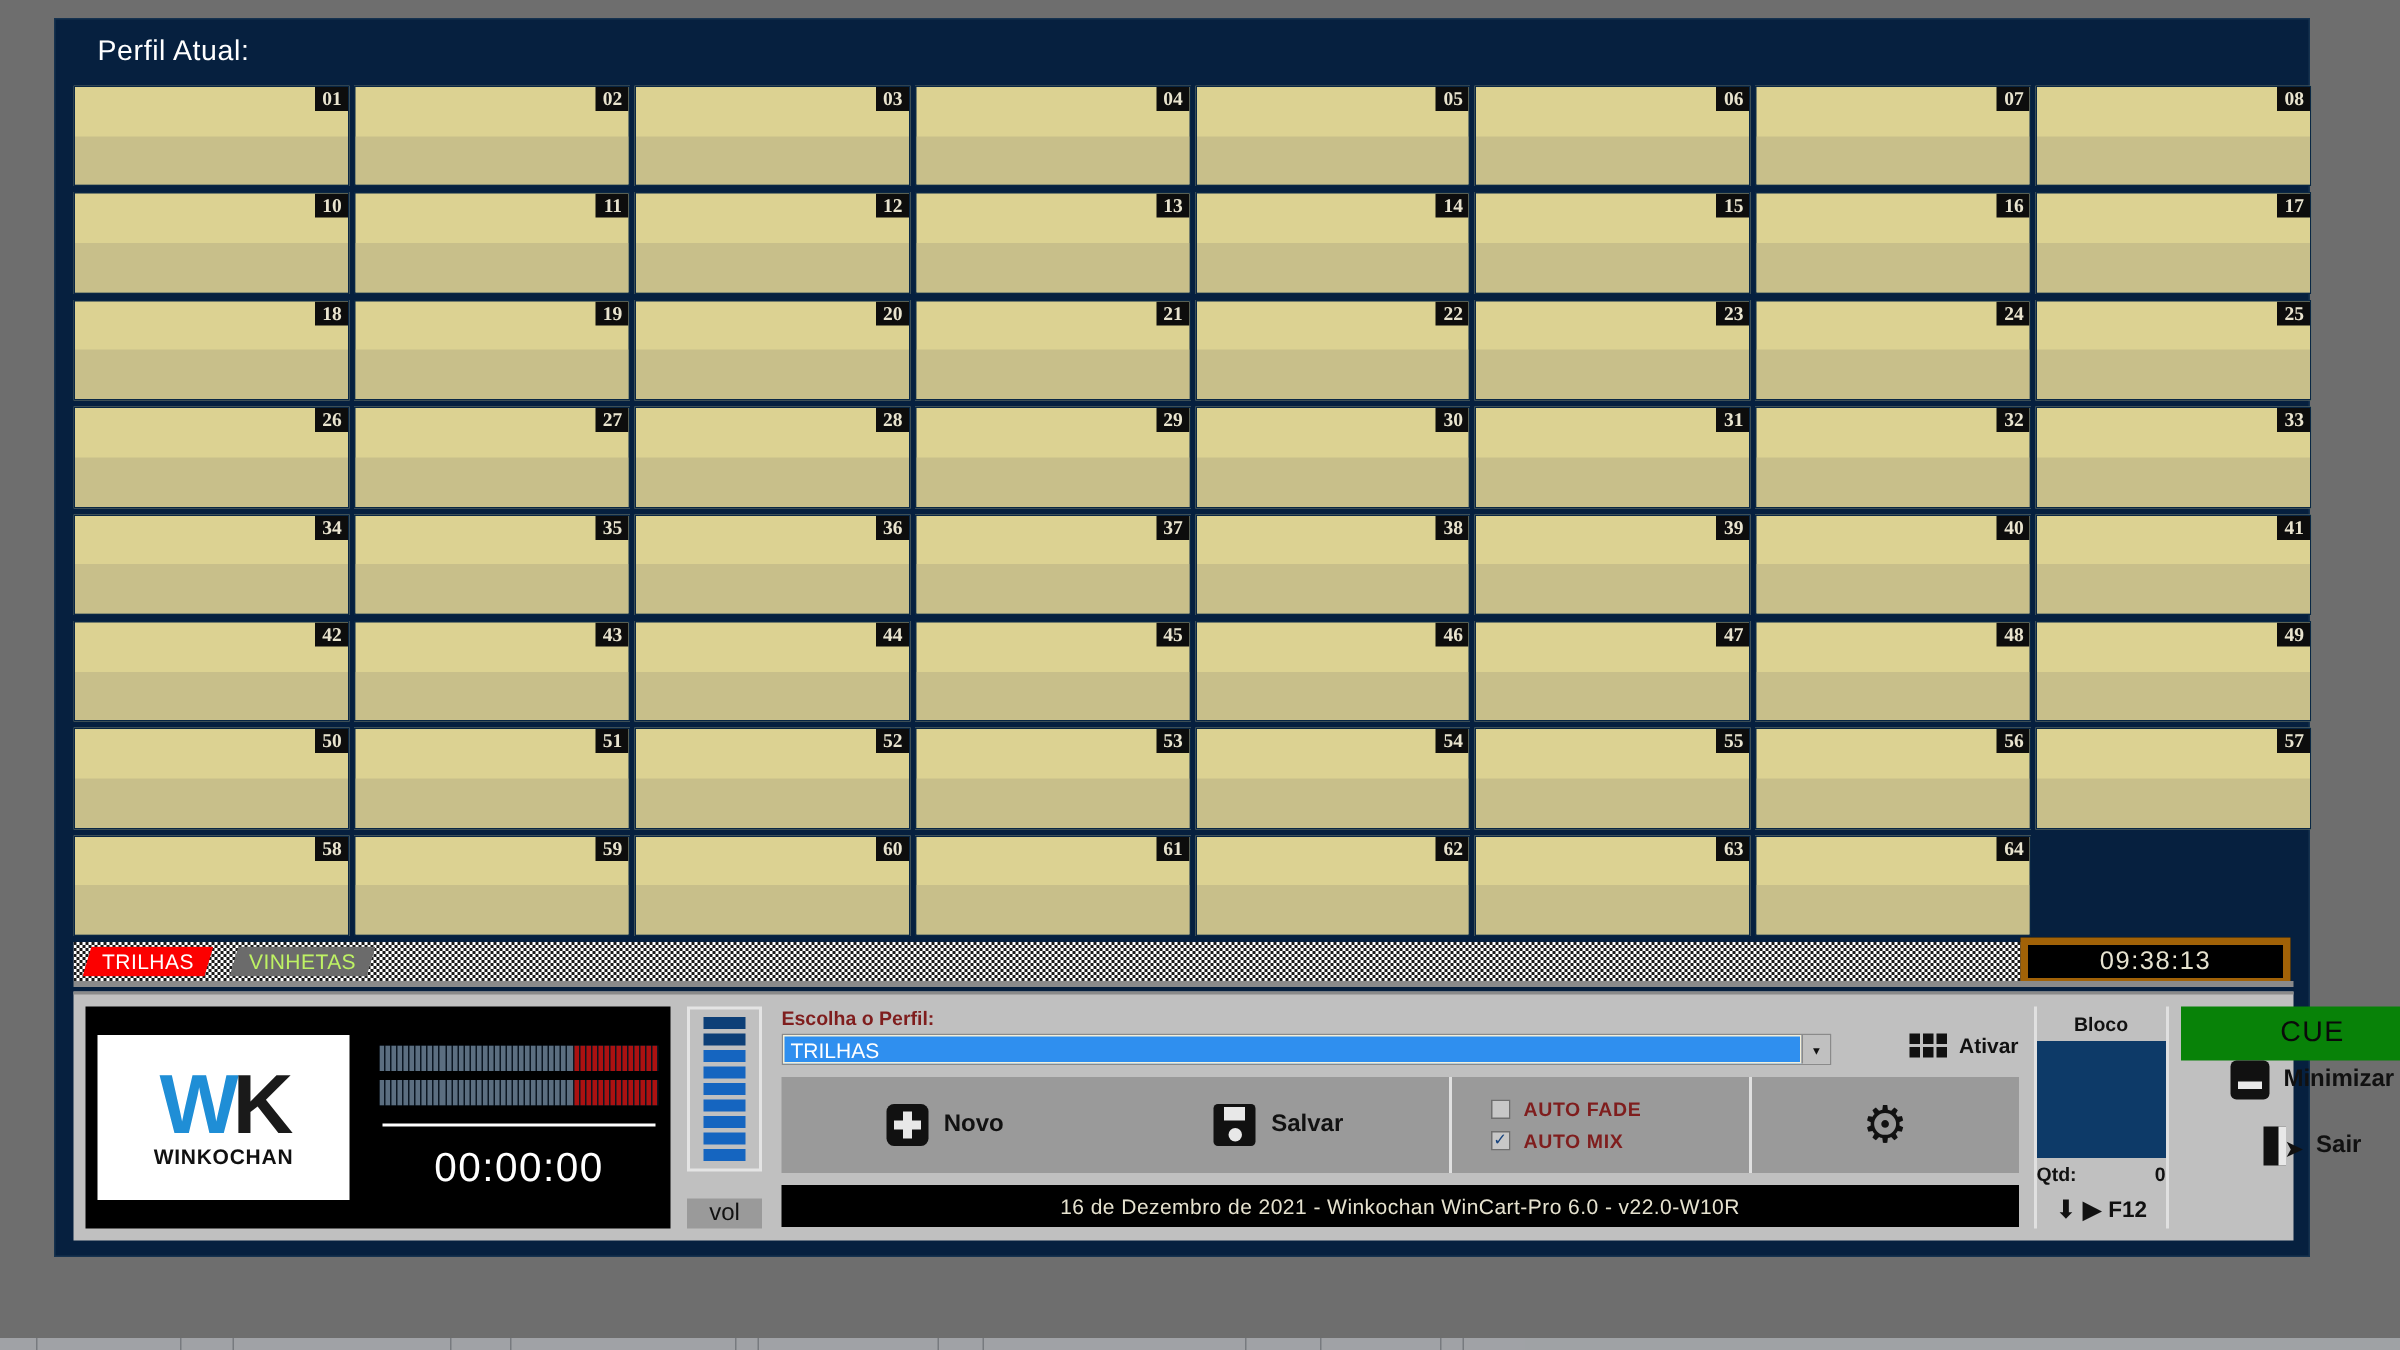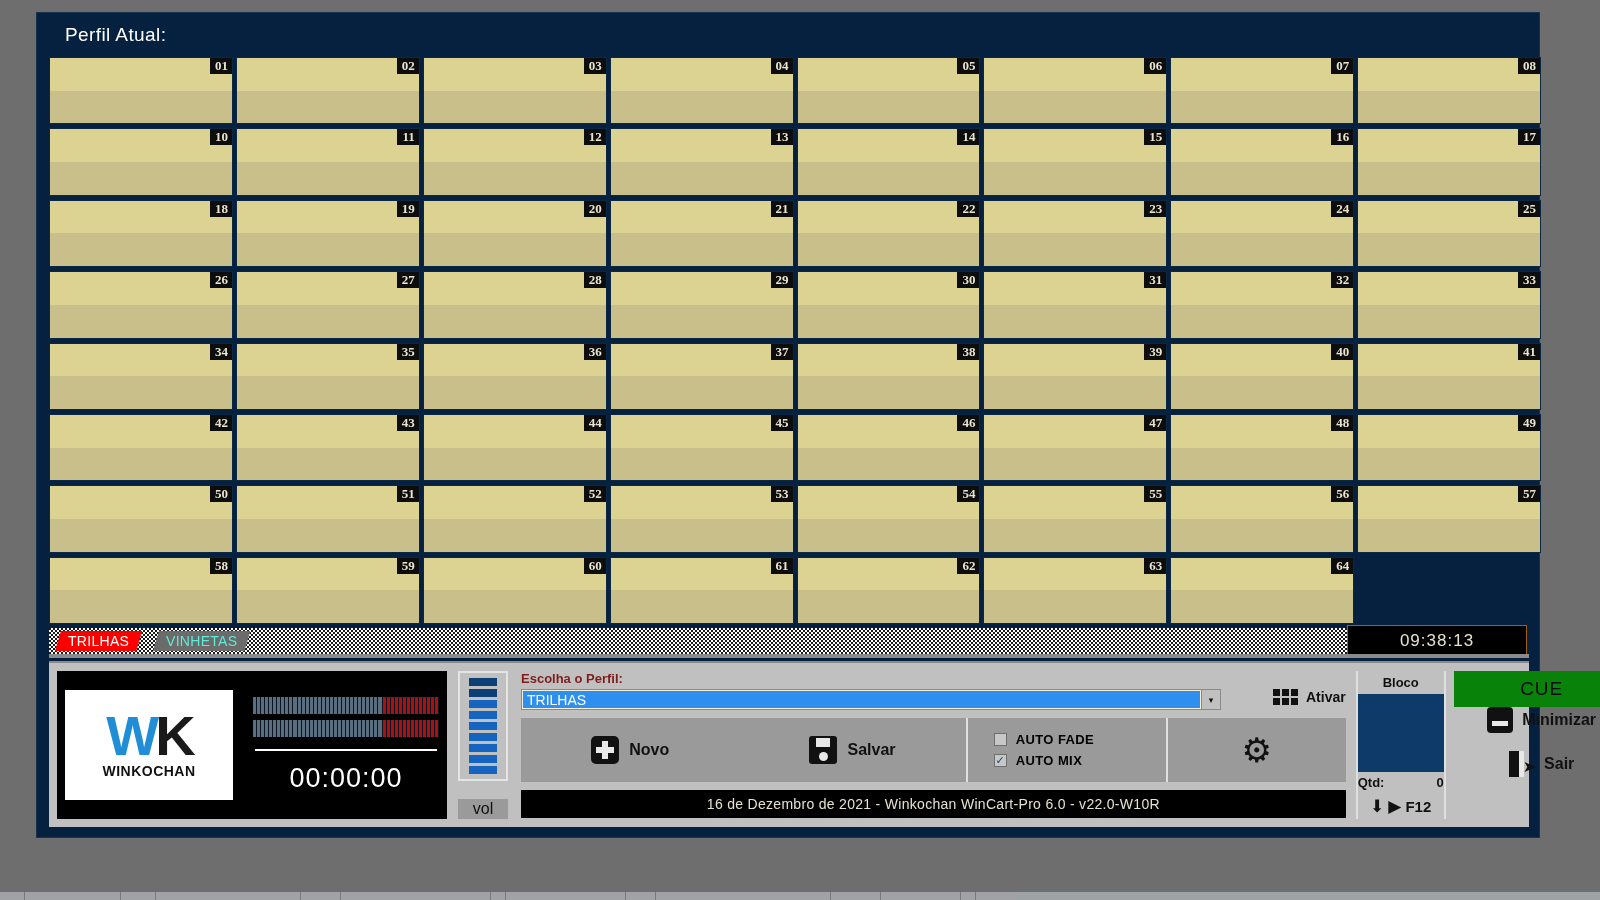--- a/index.html
+++ b/index.html
@@ -68,28 +68,28 @@
       repeating-conic-gradient(#ffffff 0 25%, #1a1a1a 0 50%) 0 0/4px 4px;
   }
   .tab {
     position: absolute; top: 3px; height: 20px;
     display: flex; align-items: center; justify-content: center;
     font-size: 14px; padding: 0 9px; letter-spacing: .3px;
     font-family: "Liberation Sans", sans-serif;
   }
   .tab.active { left: 6px; background: #fc0000; color: #ffffff;
     clip-path: polygon(6px 0, 100% 0, calc(100% - 6px) 100%, 0 100%); padding: 0 13px; }
-  .tab.inactive { left: 104px; background: #6b6b6b; color: #5eead4;
+  .tab.inactive { left: 104px; background: #6b6b6b; color: #bef264;
     clip-path: polygon(6px 0, 100% 0, calc(100% - 6px) 100%, 0 100%); padding: 0 13px; }
 
   
   #clock-box {
     position: absolute; right: 12px; top: 612px;
     width: 180px; height: 32px; background: #000;
-    border: 1px solid #a16207;
+    border: 5px solid #a16207;
     display: flex; align-items: center; justify-content: center;
     color: #e6e2cf; font-size: 17px; letter-spacing: 1px;
   }
   #clock-gap {
     position: absolute; left: 12px; top: 641px; width: 1480px; height: 4px;
     background: #8a8a8a;
   }
 
   
   #control-panel {
@@ -191,21 +191,21 @@
 
   #checkbox-group {
     width: 200px; background: #9a9a9a; border-left: 2px solid #e0e0e0;
     display: flex; flex-direction: column; justify-content: center;
     padding-left: 26px; gap: 6px;
   }
   .chk-row { display: flex; align-items: center; gap: 9px; }
   .chk-box { width: 13px; height: 13px; background: #c7c7c7;
     border: 1px solid #6f6f6f; display: flex; align-items: center;
     justify-content: center; font-size: 11px; color: #17437e; line-height: 1; }
-  .chk-label { font-size: 13px; font-weight: bold; color: #000000; letter-spacing: .4px; }
+  .chk-label { font-size: 13px; font-weight: bold; color: #7f1d1d; letter-spacing: .4px; }
 
   #gear-panel {
     width: 180px; background: #9a9a9a; border-left: 2px solid #e0e0e0;
     display: flex; align-items: center; justify-content: center;
   }
   .gear-icon { font-size: 34px; color: #111; line-height: 1; }
 
   #status-bar {
     margin-top: 8px; height: 28px; background: #000; color: #e6e2cf;
     display: flex; align-items: center; justify-content: center;

